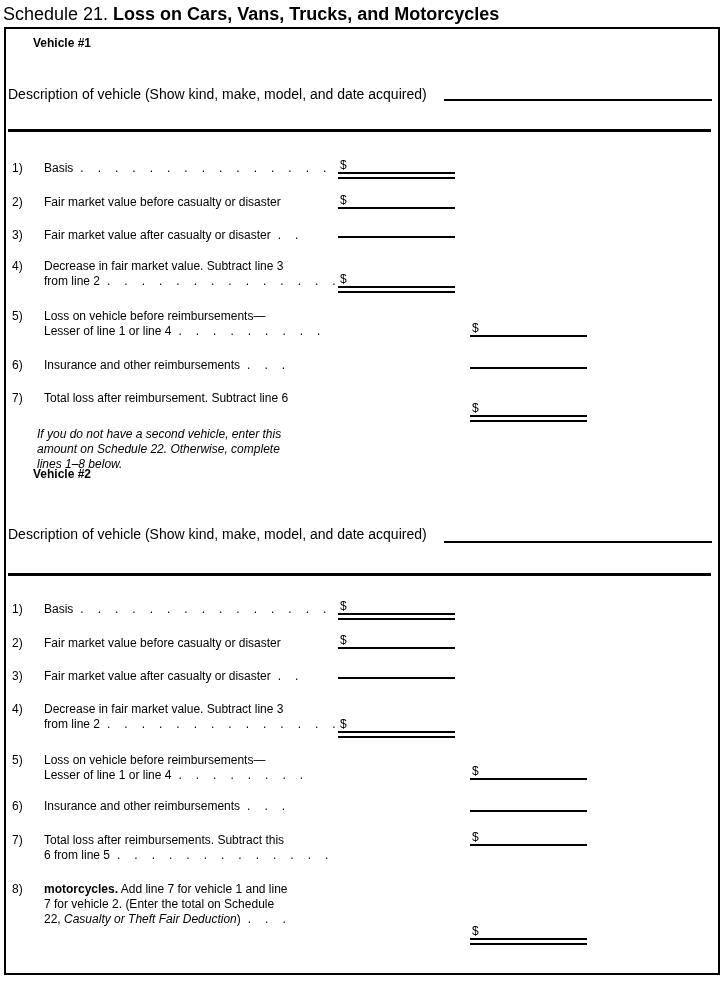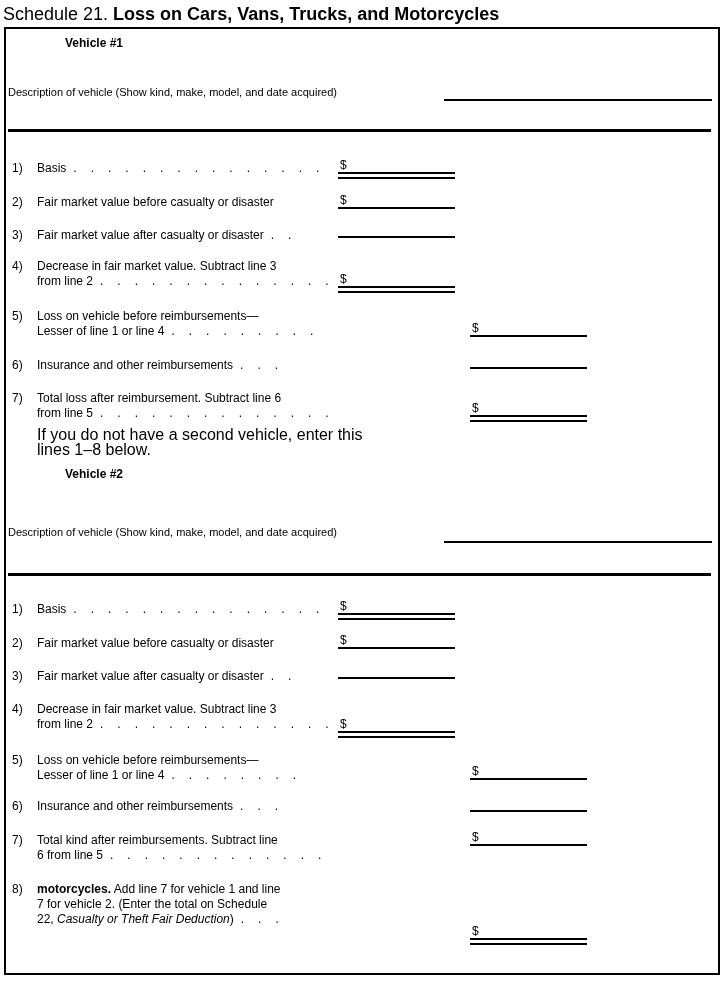--- a/index.html
+++ b/index.html
@@ -11,34 +11,34 @@
   .page { position:absolute; left:0; top:0; width:725px; height:985px; }
 
   .title { position:absolute; left:3px; top:4px; font-size:18px; white-space:nowrap; }
   .title b { font-weight:bold; }
 
   .formbox {
     position:absolute; left:4px; top:27px; width:716px; height:948px;
     box-sizing:border-box; border:2px solid #000;
   }
 
-  .vh { position:absolute; left:33px; font-size:12px; font-weight:bold; white-space:nowrap;margin-left:32px; }
-
-  .desc-label { position:absolute; left:8px; font-size:11px; white-space:nowrap; }
+  .vh { position:absolute; left:33px; font-size:12px; font-weight:bold; white-space:nowrap; }
+
+  .desc-label { position:absolute; left:8px; font-size:14px; white-space:nowrap; }
   .desc-line  { position:absolute; left:444px; width:268px; height:15px; border-bottom:2px solid #000; }
 
   .hrule { position:absolute; left:8px; width:703px; height:3px; background:#000; }
 
   .row { position:absolute; left:12px; font-size:12px; line-height:15px; }
   .row .num { position:absolute; left:0; top:0; }
-  .row .lines { margin-left:25px; }
+  .row .lines { margin-left:32px; }
   .row .ln { white-space:nowrap; }
   .dots { letter-spacing:14px; margin-left:7px; }
 
-  .note { position:absolute; left:37px; font-size:16px; line-height:15px; white-space:nowrap; }
+  .note { position:absolute; left:37px; font-size:12px; line-height:15px; white-space:nowrap;font-style:italic; }
 
   .amt { position:absolute; width:117px; height:16px; box-sizing:content-box; }
   .amt.col1 { left:338px; }
   .amt.col2 { left:470px; }
   .amt.single { border-bottom:2px solid #000; }
   .amt.double { border-bottom:7px double #000; }
   .amt .cur { position:absolute; left:2px; bottom:0; font-size:12px; }
 </style>
 </head>
 <body>
@@ -114,29 +114,29 @@
     <div class="lines">
         <div class="ln"><span>Insurance and other reimbursements</span><span class="dots">...</span></div>
       </div>
   </div>
   <div class="amt col2 single" style="top:351px"></div>
 
   <div class="row" style="top:391px">
     <span class="num">7)</span>
     <div class="lines">
       <div class="ln"><span>Total loss after reimbursement. Subtract line 6</span></div>
-      <div class="ln"><span>from line 5</span><span class="dots">..............</span></div>
     </div>
   </div>
   <div class="amt col2 double" style="top:399px">
     <span class="cur">$</span>
   </div>
 
   <div class="note" style="top:427px">
     <div>If you do not have a second vehicle, enter this</div>
+    <div>amount on Schedule 22. Otherwise, complete</div>
     <div>lines 1–8 below.</div>
   </div>
 
   <div class="vh" style="top:467px">Vehicle #2</div>
 
   <div class="desc-label" style="top:526px">Description of vehicle (Show kind, make, model, and date acquired)</div>
   <div class="desc-line" style="top:526px"></div>
 
   <div class="hrule" style="top:573px"></div>
 
@@ -194,21 +194,21 @@
     <span class="num">6)</span>
     <div class="lines">
         <div class="ln"><span>Insurance and other reimbursements</span><span class="dots">...</span></div>
       </div>
   </div>
   <div class="amt col2 single" style="top:794px"></div>
 
   <div class="row" style="top:833px">
     <span class="num">7)</span>
     <div class="lines">
-      <div class="ln"><span>Total kind after reimbursements. Subtract line</span></div>
+      <div class="ln"><span>Total loss after reimbursements. Subtract this</span></div>
       <div class="ln"><span>6 from line 5</span><span class="dots">.............</span></div>
     </div>
   </div>
   <div class="amt col2 single" style="top:828px">
     <span class="cur">$</span>
   </div>
 
   <div class="row" style="top:882px">
     <span class="num">8)</span>
     <div class="lines">

